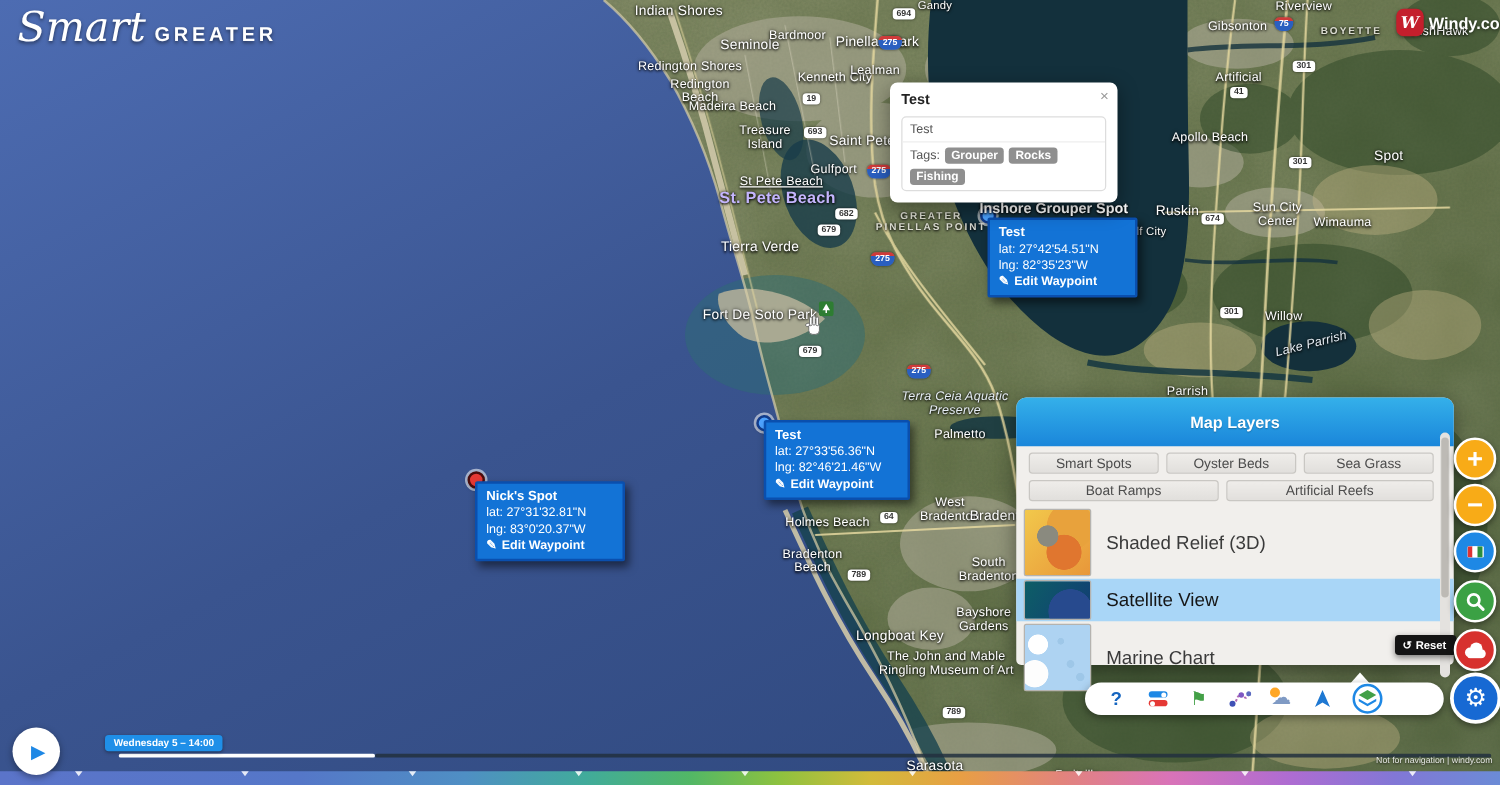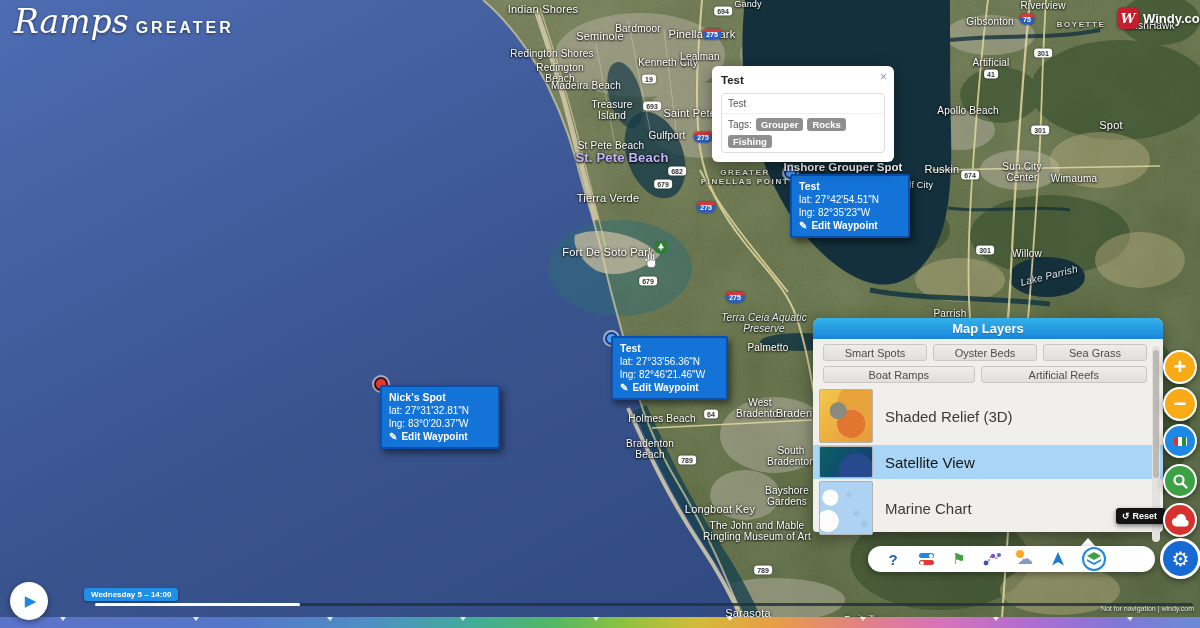--- a/index.html
+++ b/index.html
@@ -51,21 +51,21 @@
   .wp-box .edit{font-weight:700;display:flex;gap:4px;align-items:center;cursor:pointer;}
   .wp-maplabel{position:absolute;z-index:6;color:#fff;font-weight:700;font-size:11.5px;
     text-shadow:0 1px 2px #000,0 0 3px #000;transform:translate(-50%,0);white-space:nowrap;}
   .marker{position:absolute;z-index:6;border-radius:50%;box-shadow:0 0 0 2px rgba(255,255,255,.55),0 1px 3px rgba(0,0,0,.6);}
   .marker.blue{width:9px;height:9px;background:#4da3ff;border:2px solid #123c8c;}
   .marker.red{width:10px;height:10px;background:#e53935;border:2px solid #4a0d0d;}
 
   
   #layers-panel{left:813px;top:318px;width:350px;height:214px;z-index:8;
     background:#f1efec;border-radius:8px 8px 4px 4px;box-shadow:0 5px 16px rgba(0,0,0,.4);}
-  #layers-header{height:21px;border-radius:8px 8px 0 0;display:flex;align-items:center;justify-content:center;
+  #layers-header{height:39px;border-radius:8px 8px 0 0;display:flex;align-items:center;justify-content:center;
     background:linear-gradient(#34b0ea,#1a86da);color:#fff;font-weight:700;font-size:13px;
     text-shadow:0 1px 1px rgba(0,0,0,.25);}
   .toggle-row{display:flex;gap:6px;padding:5px 16px 0 10px;}
   .toggle-btn{flex:1;height:15px;background:linear-gradient(#efedea,#e1dfdc);border:1px solid #c9c7c3;
     border-radius:3px;color:#4c4c4c;font-size:11px;display:flex;align-items:center;justify-content:center;cursor:pointer;}
   .layer-row{display:flex;align-items:center;gap:12px;padding:3px 0 3px 6px;height:52px;}
   .layer-row.sel{background:#a9d6f7;height:28px;}
   .layer-thumb{width:52px;height:52px;border:1px solid #b5b3af;border-radius:2px;flex:0 0 auto;overflow:hidden;}
   .layer-row.sel .layer-thumb{height:30px;}
   .thumb-relief{background:
@@ -255,21 +255,21 @@
       <span class="maplabel" style="left: 552px; top: 48px; font-size: 10px;">Redington Shores</span>
       <span class="maplabel" style="left: 560px; top: 62px; font-size: 10px;">Redington
 Beach</span>
       <span class="maplabel" style="left: 586px; top: 80px; font-size: 10px;">Madeira Beach</span>
       <span class="maplabel" style="left: 668px; top: 57px; font-size: 10px;">Kenneth City</span>
       <span class="maplabel" style="left: 700px; top: 51px; font-size: 10px;">Lealman</span>
       <span class="maplabel" style="left: 612px; top: 99px; font-size: 10px;">Treasure
 Island</span>
       <span class="maplabel" style="left: 706px; top: 107px; font-size: 11px;">Saint Petersburg</span>
       <span class="maplabel" style="left: 667px; top: 130px; font-size: 10px;">Gulfport</span>
-      <span class="maplabel" style="left: 611px; top: 140px; font-size: 10px;">St Pete Beach</span>
+      <span class="maplabel" style="left: 625px; top: 140px; font-size: 10px; text-decoration: underline;">St Pete Beach</span>
       <span class="maplabel city" style="left: 622px; top: 151px; font-size: 13px;">St. Pete Beach</span>
       <span class="maplabel area" style="left: 745px; top: 169px; font-size: 8px;">GREATER
 PINELLAS POINT</span>
       <span class="maplabel" style="left: 608px; top: 192px; font-size: 11px;">Tierra Verde</span>
       <span class="maplabel" style="left: 608px; top: 246px; font-size: 11px;">Fort De Soto Park</span>
       <span class="maplabel water" style="left: 764px; top: 312px; font-size: 10px;">Terra Ceia Aquatic
 Preserve</span>
       <span class="maplabel" style="left: 768px; top: 342px; font-size: 10px;">Palmetto</span>
       <span class="maplabel" style="left: 662px; top: 413px; font-size: 10px;">Holmes Beach</span>
       <span class="maplabel" style="left: 760px; top: 397px; font-size: 10px;">West
@@ -332,21 +332,21 @@
     <g fill="#fff" stroke="#555" stroke-width="0.6">
       <rect x="4" y="6" width="8.5" height="9.5" rx="3.2"></rect>
       <rect x="4.6" y="1.6" width="2" height="7" rx="1"></rect>
       <rect x="7.2" y="0.6" width="2" height="7.5" rx="1"></rect>
       <rect x="9.8" y="1.6" width="2" height="7" rx="1"></rect>
       <rect x="1.2" y="7.4" width="3.4" height="2.4" rx="1.2" transform="rotate(-22 1.2 7.4)"></rect>
     </g>
   </svg>
 
   <div id="salt-logo" class="abs">
-    <span class="script">Ramps</span>
+    <span class="script">Smart</span>
     <span class="bold">GREATER</span>
   </div>
   <div id="windy-logo" class="abs">
     <span id="windy-badge">W</span>
     <span id="windy-name">Windy.com</span>
   </div>
 
   <div id="info-popup" class="abs">
     <div class="ttl">Test</div>
     <div class="close">×</div>

